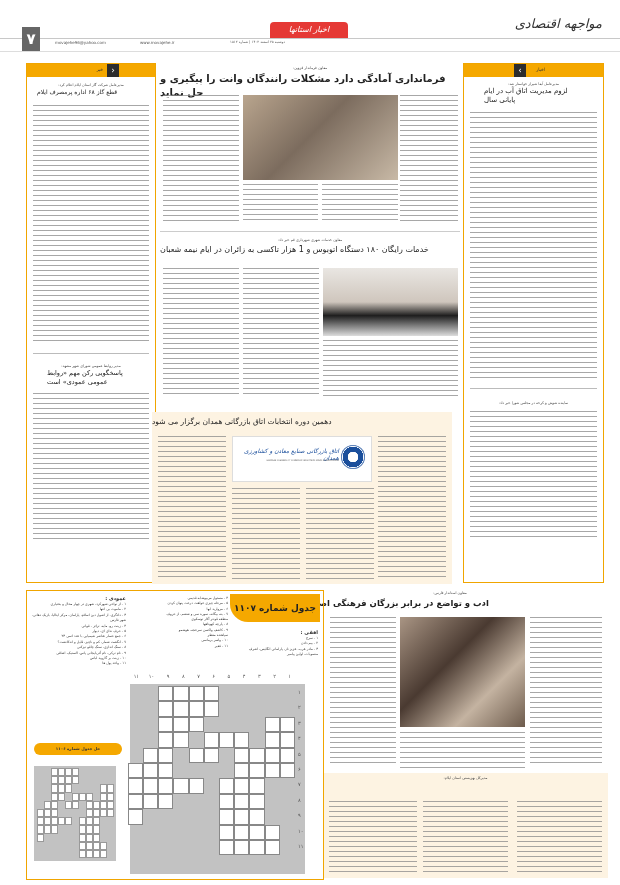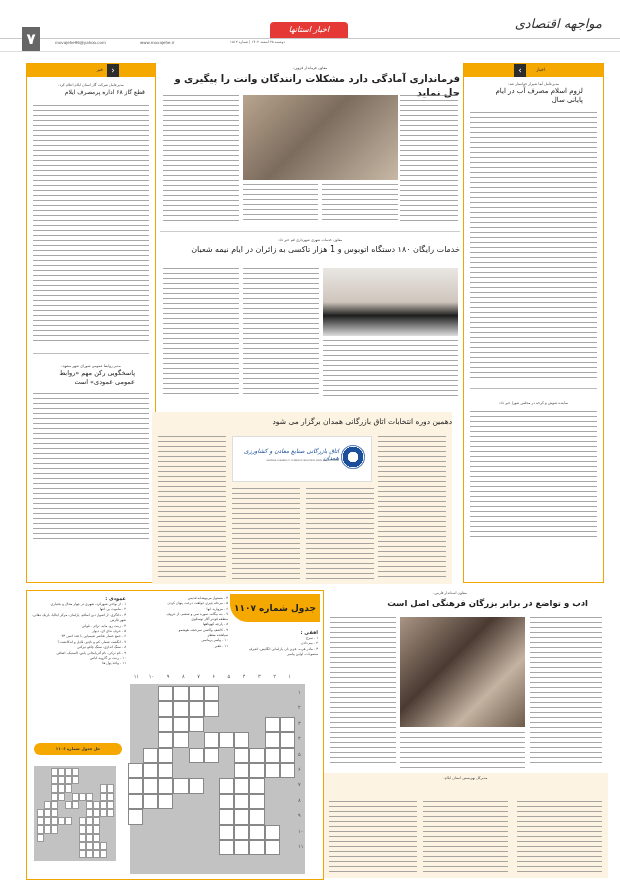--- a/index.html
+++ b/index.html
@@ -9,21 +9,21 @@
 .logo{right:18px;top:16px;font-family:"DejaVu Serif",serif;font-size:13px;color:#333;font-style:italic}
 .redtab{left:270px;top:22px;width:78px;height:16px;background:#e53935;border-radius:4px 4px 0 0;color:#fff;font-size:8px;text-align:center;line-height:16px;font-style:italic}
 .hline{left:0;width:620px;top:38px;height:1px;background:#c8c8c8}
 .pagenum{left:22px;top:27px;width:18px;height:24px;background:#666;color:#fff;font-size:15px;font-weight:bold;text-align:center;line-height:24px}
 .meta{top:40px;font-size:4px;color:#555;direction:ltr}
 .col-box{border:1px solid #f0a500}
 .ybar{background:#f5a800;height:13px}
 .ybar .lbl{position:absolute;font-size:4.5px;color:#333;top:3px}
 .chev{position:absolute;top:0;width:12px;height:13px;background:#2d2d2d;color:#fff;font-size:9px;text-align:center;line-height:13px}
 .pre{font-size:3.6px;color:#444;text-align:center}
-.h2{font-weight:bold;color:#222;text-align:right}
+.h2{font-weight:bold;color:#222;text-align:left}
 .photo{background:linear-gradient(135deg,#b9a58e,#7c6c5e 45%,#c8b9a6)}
 .beige{background:#fdf3e2}
 .grid-num{font-size:5px;color:#555}
 .cell{position:absolute;width:8.8px;height:9.5px;background:#fff;border:.5px solid #888}
 .scell{position:absolute;width:5.2px;height:5.2px;background:#fff;border:.3px solid #999;font-size:3px;line-height:5px;text-align:center;color:#333}
 </style>
 </head>
 <body>
 
 <div class="abs logo">مواجهه اقتصادی</div>
@@ -34,21 +34,21 @@
 <div class="abs meta" style="left:55px">movajehe96@yahoo.com</div>
 <div class="abs pagenum">۷</div>
 <div class="abs" style="left:0;top:51px;width:620px;height:1px;background:#ddd"></div>
 
 <div class="abs col-box" style="left:463px;top:63px;width:141px;height:520px">
   <div class="ybar" style="position:relative">
     <span class="lbl" style="right:58px">اخبار</span>
     <span class="chev" style="left:50px">›</span>
   </div>
   <div class="pre" style="margin-top:5px">مدیرعامل آبفا شیراز خواستار شد:</div>
-  <div class="h2" style="font-size:7px;line-height:9px;padding:1px 20px;font-weight:normal">لزوم اسلام مصرف آب در ایام پایانی سال</div>
+  <div class="h2" style="font-size:7px;line-height:9px;padding:1px 20px;font-weight:normal">لزوم مدیریت اتاق آب در ایام پایانی سال</div>
   <div class="lines" style="margin:6px 6px;height:270px"></div>
   <div style="height:1px;background:#bbb;margin:0 6px"></div>
   <div class="pre" style="margin-top:12px">نماینده شوش و کرخه در مجلس شورا خبر داد:</div>
   <div class="lines" style="margin:6px 6px;height:130px"></div>
 </div>
 
 <div class="abs col-box" style="left:26px;top:63px;width:130px;height:520px">
   <div class="ybar" style="position:relative">
     <span class="lbl" style="right:52px">خبر</span>
     <span class="chev" style="left:80px">‹</span>

